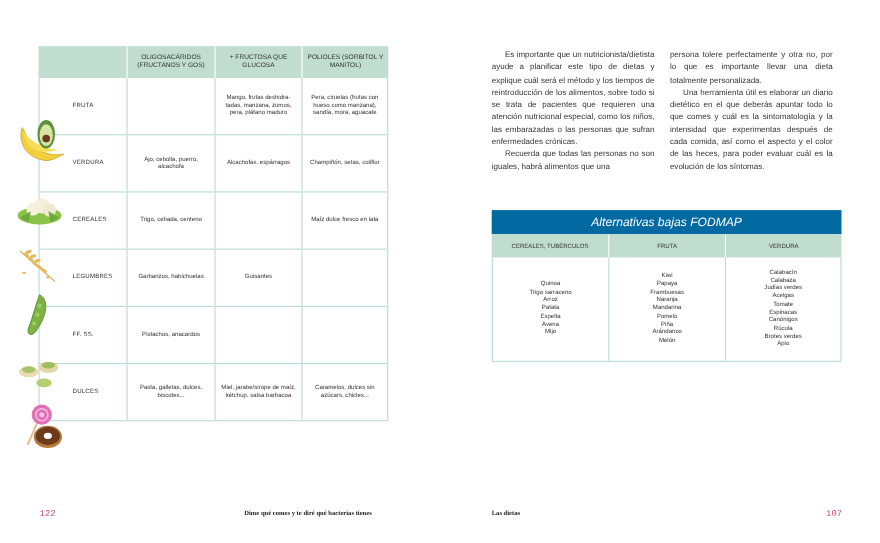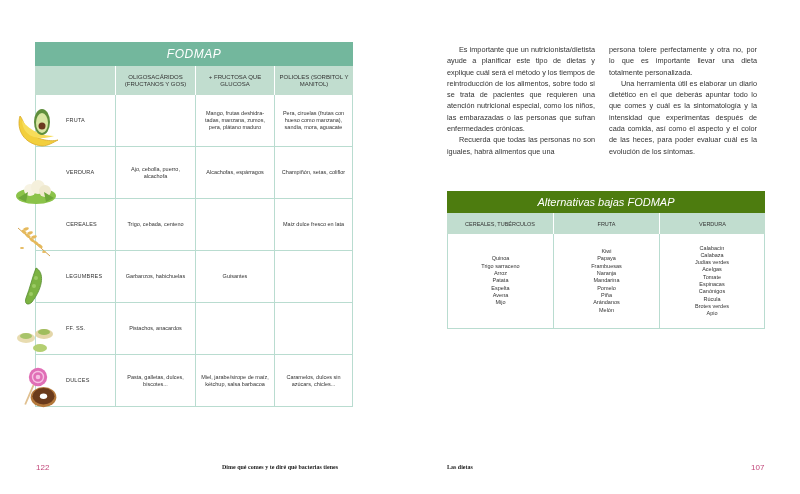--- a/index.html
+++ b/index.html
@@ -29,42 +29,41 @@
   
   .text-col { position:absolute; top:44px; width:148px; font-size:7.3px; line-height:11.3px; color:#333;
               text-align:justify; }
   .text-col p { margin:0; text-indent:12px; }
   .text-col p.cont { text-indent:0; }
   .col1 { left:47px; }
   .col2 { left:209px; }
 
   
   .alt { position:absolute; left:47px; top:191px; width:318px; }
-  .alt .title { background:#4d7c0f; color:#fff; height:22px; line-height:22px; text-align:center;
+  .alt .title { background:#0369a1; color:#fff; height:22px; line-height:22px; text-align:center;
                 font-style:italic; font-size:11px; }
   .alt .hdr { display:grid; grid-template-columns:106px 106px 106px; background:#c1ddcf; height:21px; }
   .alt .hdr div { font-size:5.5px; text-align:center; display:flex; align-items:center; justify-content:center;
                   border-left:1px solid #fff; color:#333; }
   .alt .hdr div:first-child { border-left:none; }
   .alt .body { display:grid; grid-template-columns:106px 106px 106px; height:94px;
                border-bottom:1px solid #b9dcd0; }
   .alt .body div { border-left:1px solid #b9dcd0; display:flex; flex-direction:column; align-items:center;
                    justify-content:center; font-size:5.5px; line-height:7.3px; color:#333; }
   .alt .body div:last-child { border-right:1px solid #b9dcd0; }
 
-  .footer-num { position:absolute; top:463px; font-size:8px; color:#c2477a; font-family:Liberation Sans, sans-serif; }
+  .footer-num { position:absolute; top:463px; font-size:8px; color:#c2477a; font-family:Liberation Mono, monospace; }
   .footer-title { position:absolute; top:464px; font-size:6px; color:#222; font-weight:bold;
                   font-family:"Liberation Serif", serif; }
 </style>
 </head>
 <body>
 
 <div class="page left">
   <div class="fodmap">
-    <div class="title">FODMAP</div>
     <div class="hdr">
       <div></div>
       <div>OLIGOSACÁRIDOS (FRUCTANOS Y GOS)</div>
       <div>+ FRUCTOSA QUE GLUCOSA</div>
       <div>POLIOLES (SORBITOL Y MANITOL)</div>
     </div>
     <div class="row">
       <div class="cat">FRUTA</div>
       <div></div>
       <div>Mango, frutas deshidra-tadas, manzana, zumos, pera, plátano maduro</div>

